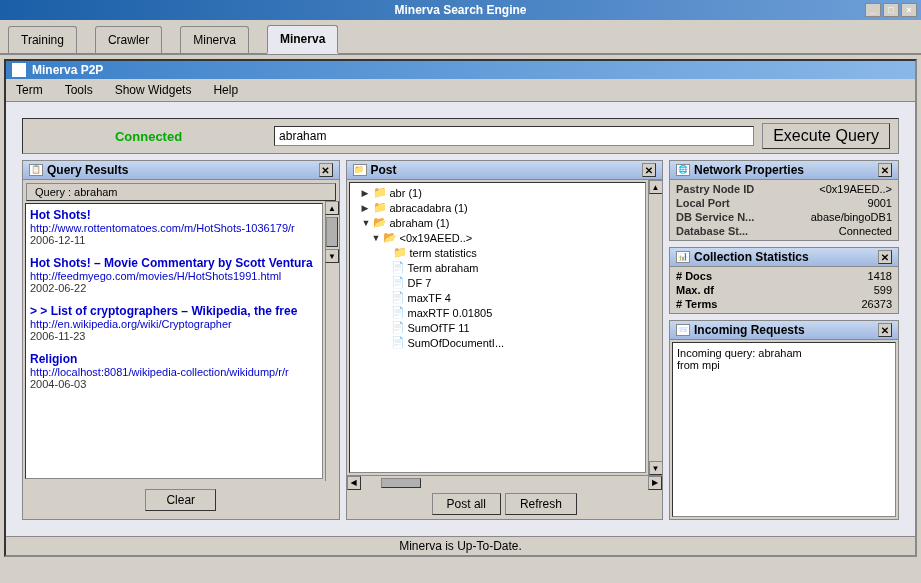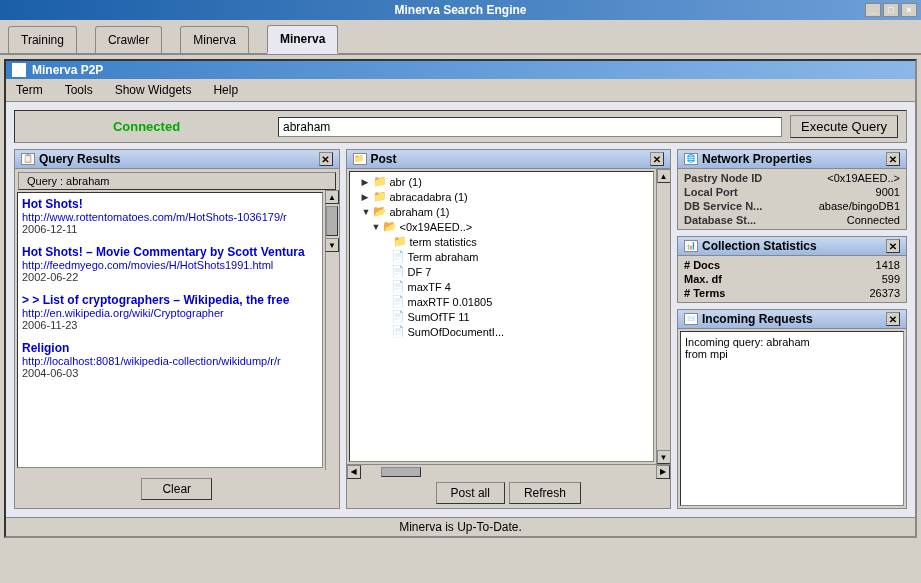--- a/index.html
+++ b/index.html
@@ -104,21 +104,21 @@
       border-bottom: 1px solid #888;
     }
     .menu-item {
       padding: 2px 6px;
       cursor: pointer;
       font-size: 12px;
     }
 
     
     .main-content {
-      padding: 8px;
+      padding: 16px;
       display: flex;
       flex-direction: column;
       gap: 6px;
     }
 
     
     .connection-bar {
       display: flex;
       align-items: center;
       gap: 8px;
@@ -138,21 +138,21 @@
       padding: 2px 4px;
       border: 1px inset #888;
       background: white;
       font-size: 12px;
     }
     .execute-btn {
       padding: 3px 10px;
       background: #d4d0c8;
       border: 1px outset #888;
       cursor: pointer;
-      font-size: 13px;
+      font-size: 16px;
     }
 
     
     .panels {
       display: flex;
       gap: 6px;
       height: 360px;
     }
 
     

